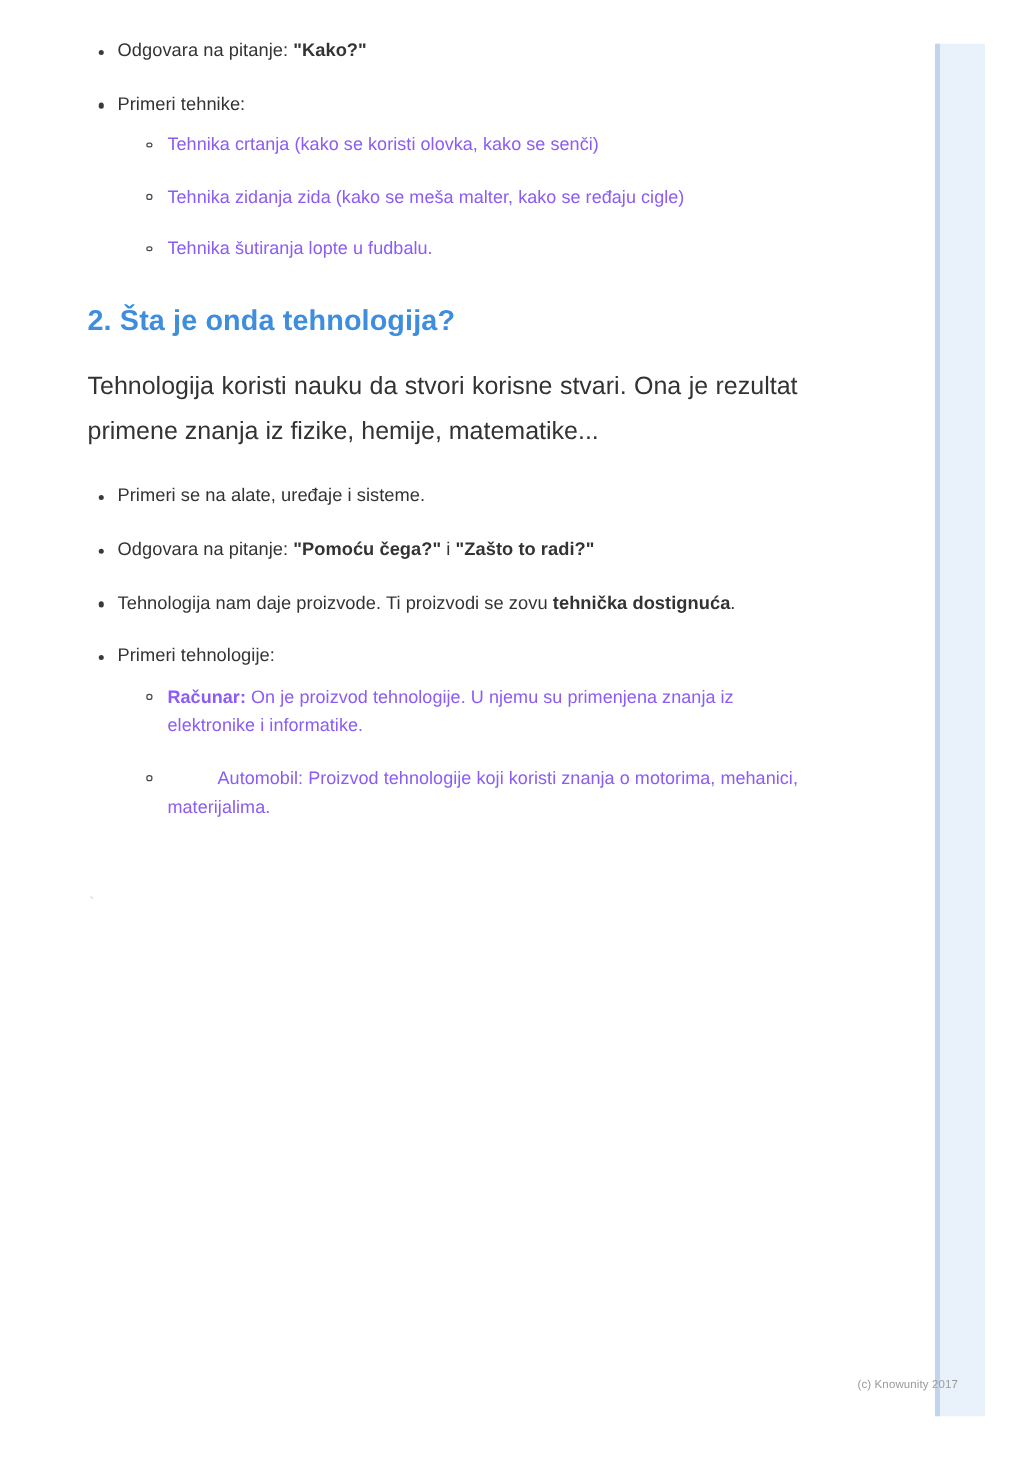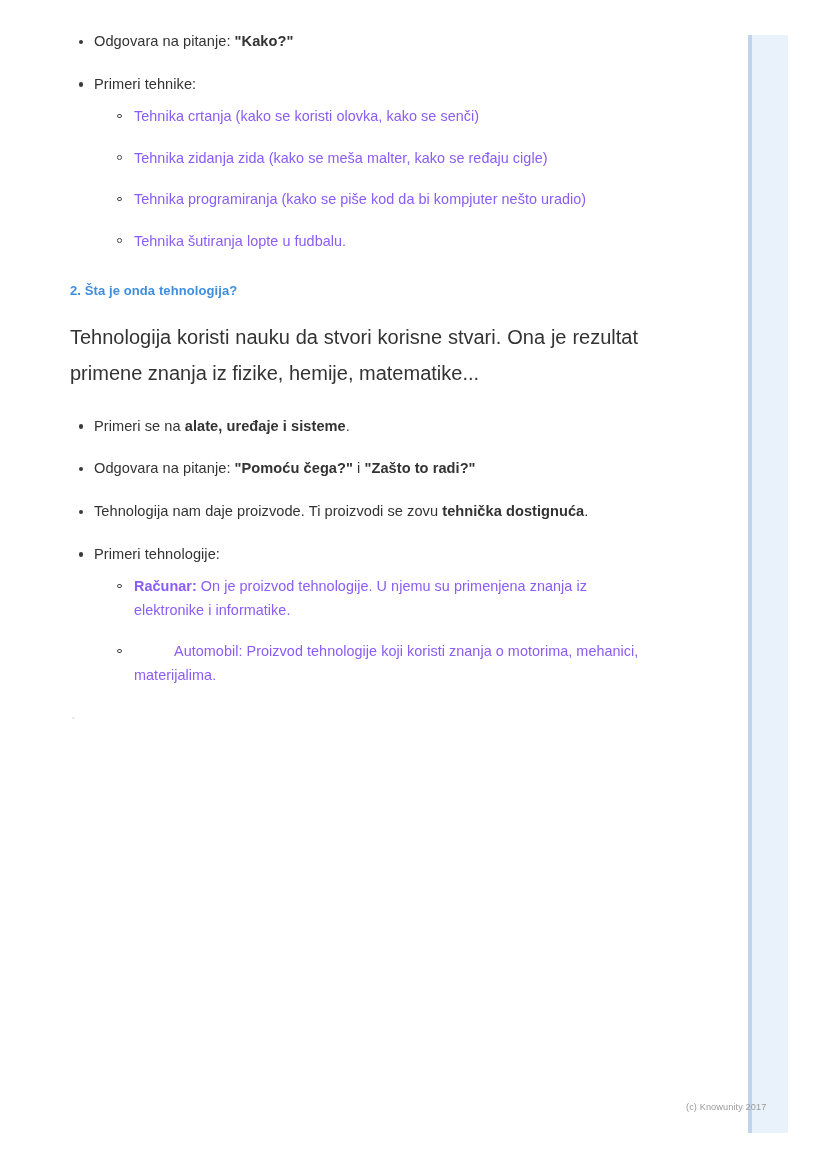--- a/index.html
+++ b/index.html
@@ -80,21 +80,21 @@
     border-radius: 50%;
     border: 1.2px solid #4a4a4a;
     background: transparent;
     box-sizing: border-box;
   }
 
   .nested-wrap { margin-left: 13px; }
 
   
   h2.section-heading {
-    font-size: 13px;
+    font-size: 23px;
     font-weight: 700;
     color: #3f8ede;
     margin: 30px 0 19px 2px;
     letter-spacing: 0.1px;
     line-height: 1.3;
   }
 
   
   p.body-par {
     margin: 0 0 23px 2px;
@@ -152,32 +152,31 @@
 <div class="page">
 
   <div class="content">
 
     <ul class="lvl1" id="list-top">
         <li class="bullet1"><span><span>Odgovara na pitanje: </span><span style="font-weight: 700;">"Kako?"</span></span></li>
         <li class="bullet1"><span><span>Primeri tehnike:</span></span><div class="nested-wrap">
             <ul class="lvl2">
               <li class="bullet2"><span><span>Tehnika crtanja (kako se koristi olovka, kako se senči)</span></span></li>
               <li class="bullet2"><span><span>Tehnika zidanja zida (kako se meša malter, kako se ređaju cigle)</span></span></li>
-              <li class="bullet2"><span><span>Tehnika programiranja (kako se piše kod da bi kompjuter nešto uradio)</span></span></li>
               <li class="bullet2"><span><span>Tehnika šutiranja lopte u fudbalu.</span></span></li>
             </ul>
           </div></li>
       </ul>
 
     <h2 class="section-heading">2. Šta je onda tehnologija?</h2>
 
     <p class="body-par">Tehnologija koristi nauku da stvori korisne stvari. Ona je rezultat primene znanja iz fizike, hemije, matematike...</p>
 
     <ul class="lvl1" id="list-tech">
-        <li class="bullet1"><span><span>Primeri se na </span><span style="font-weight: 700;">alate, uređaje i sisteme</span><span>.</span></span></li>
+        <li class="bullet1"><span><span>Primeri se na </span><span style="font-weight: 400;">alate, uređaje i sisteme</span><span>.</span></span></li>
         <li class="bullet1"><span><span>Odgovara na pitanje: </span><span style="font-weight: 700;">"Pomoću čega?"</span><span> i </span><span style="font-weight: 700;">"Zašto to radi?"</span></span></li>
         <li class="bullet1"><span><span>Tehnologija nam daje proizvode. Ti proizvodi se zovu </span><span style="font-weight: 700;">tehnička dostignuća</span><span>.</span></span></li>
         <li class="bullet1"><span><span>Primeri tehnologije:</span></span><div class="nested-wrap">
             <ul class="lvl2">
               <li class="bullet2"><span><span style="font-weight: 700;">Računar:</span><span> On je proizvod tehnologije. U njemu su primenjena znanja iz elektronike i informatike.</span></span></li>
               <li class="bullet2"><span><span style="font-weight: 400; margin-left: 40px;">Automobil:</span><span> Proizvod tehnologije koji koristi znanja o motorima, mehanici, materijalima.</span></span></li>
             </ul>
           </div></li>
       </ul>
 

